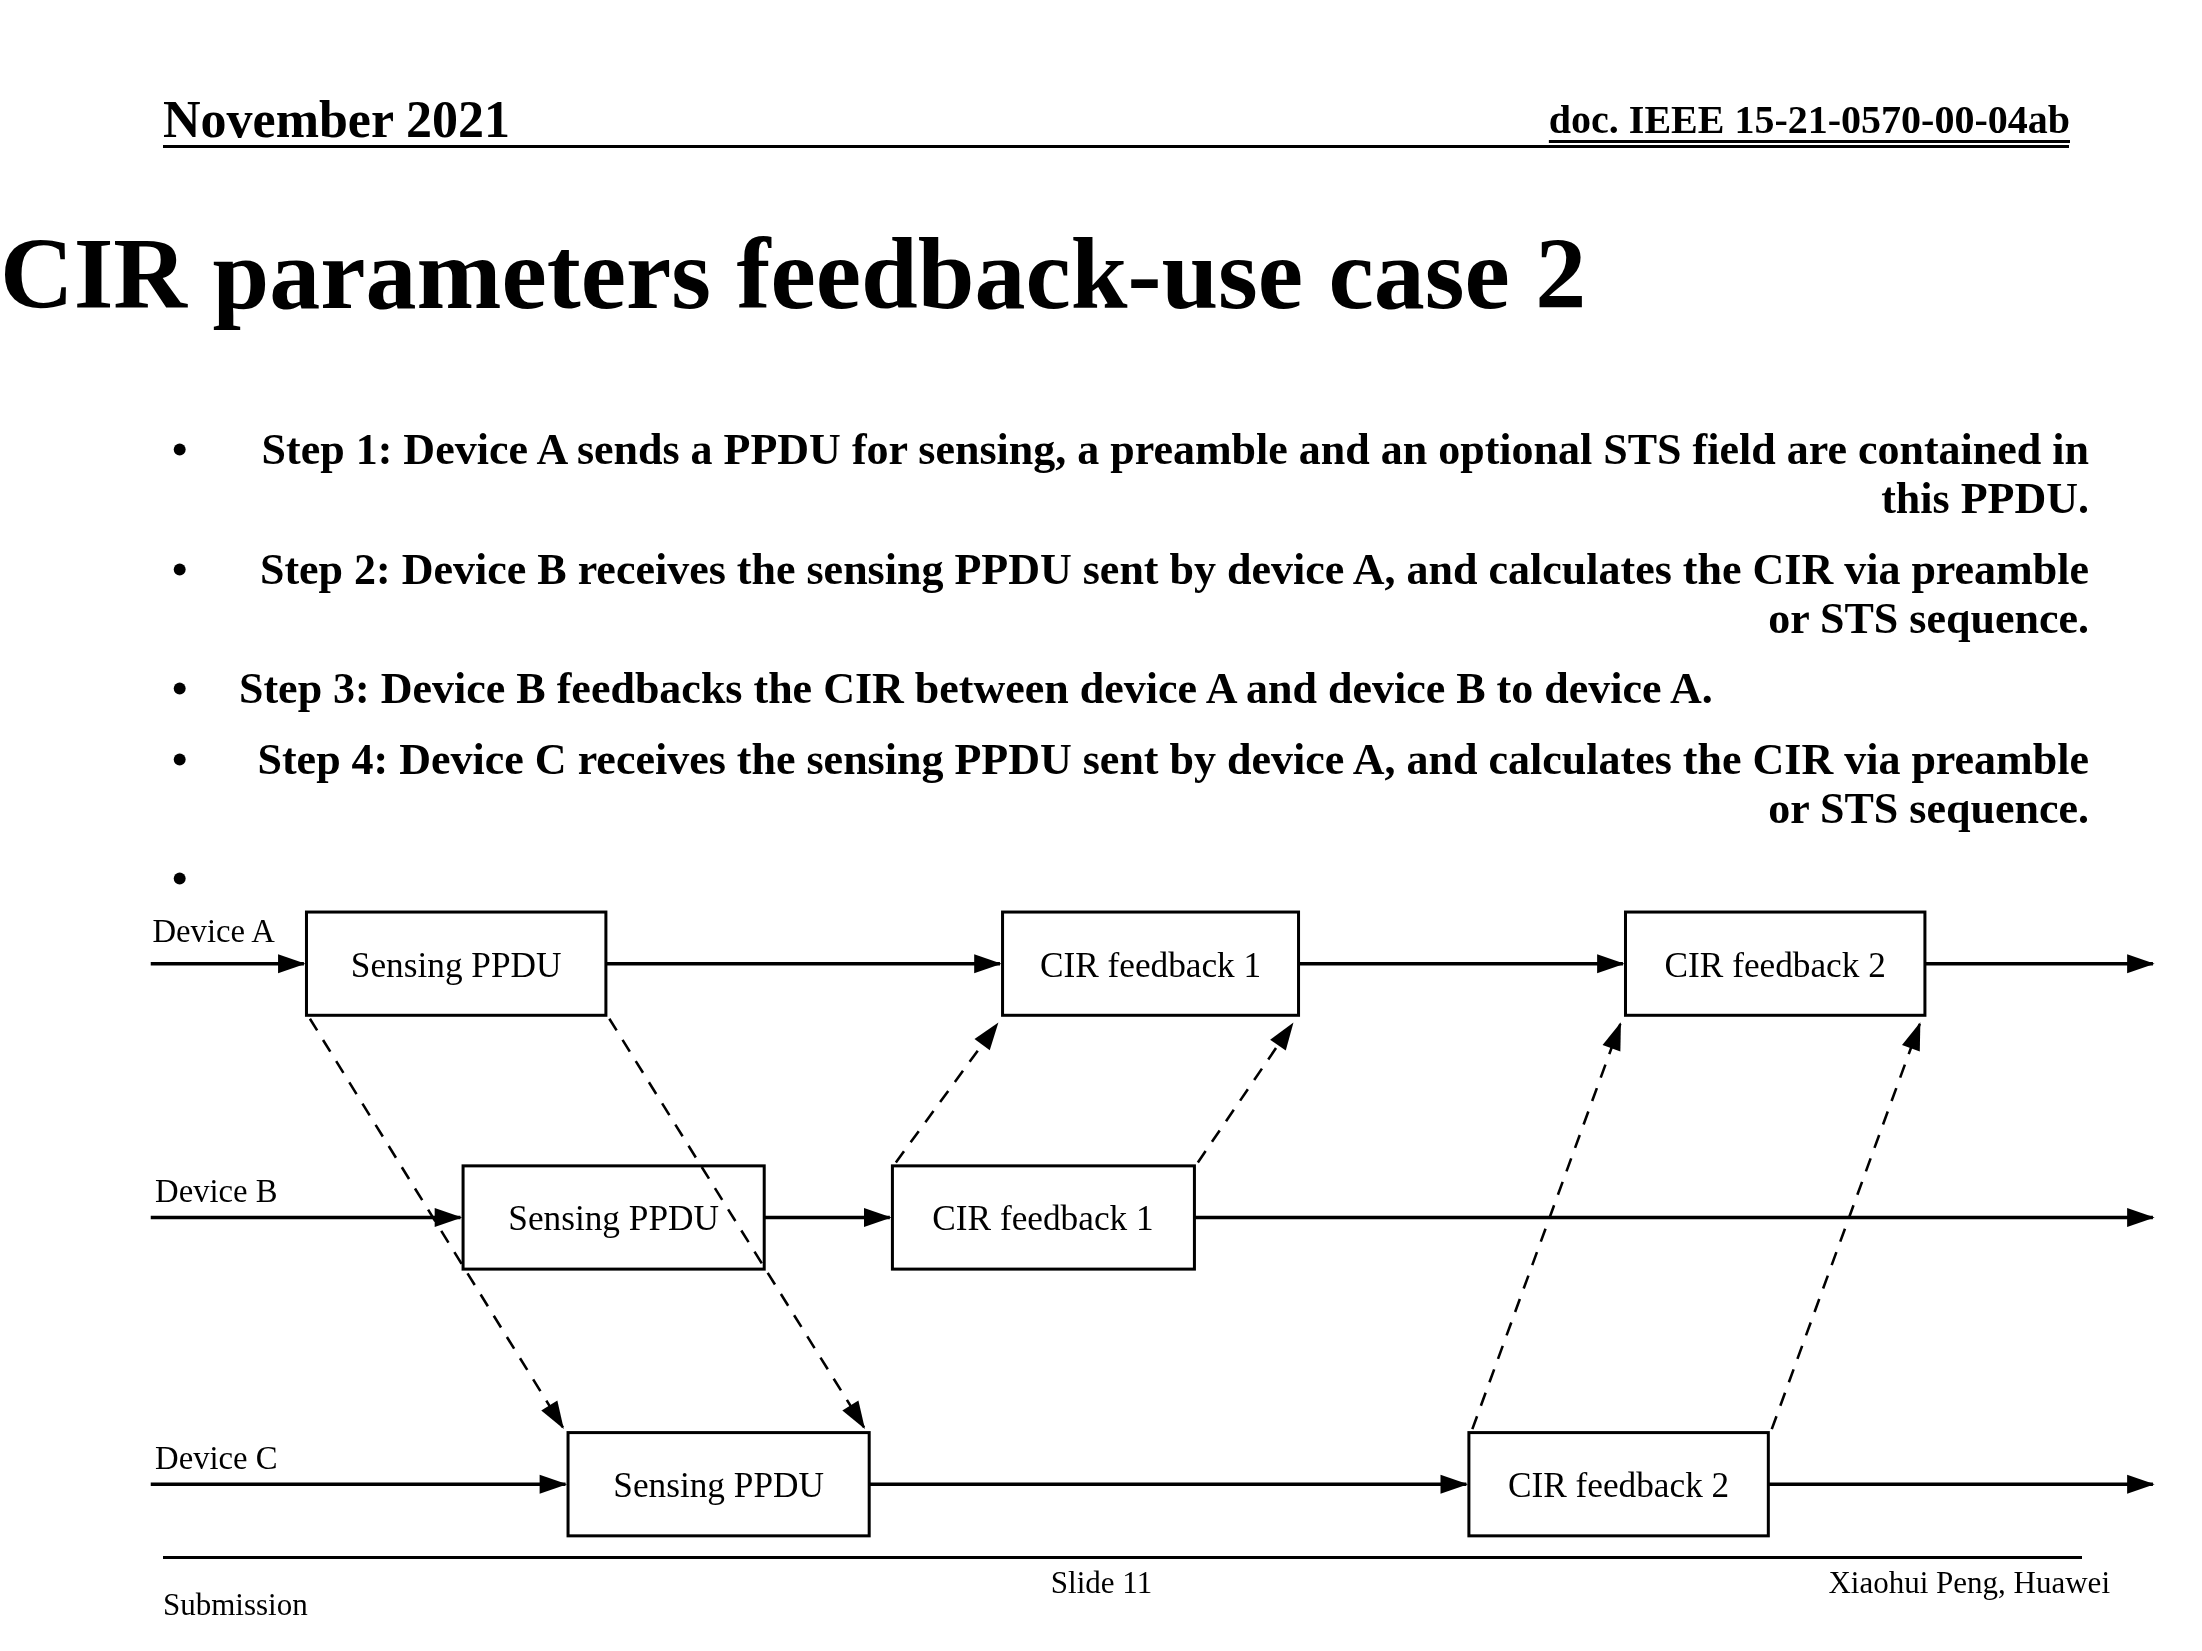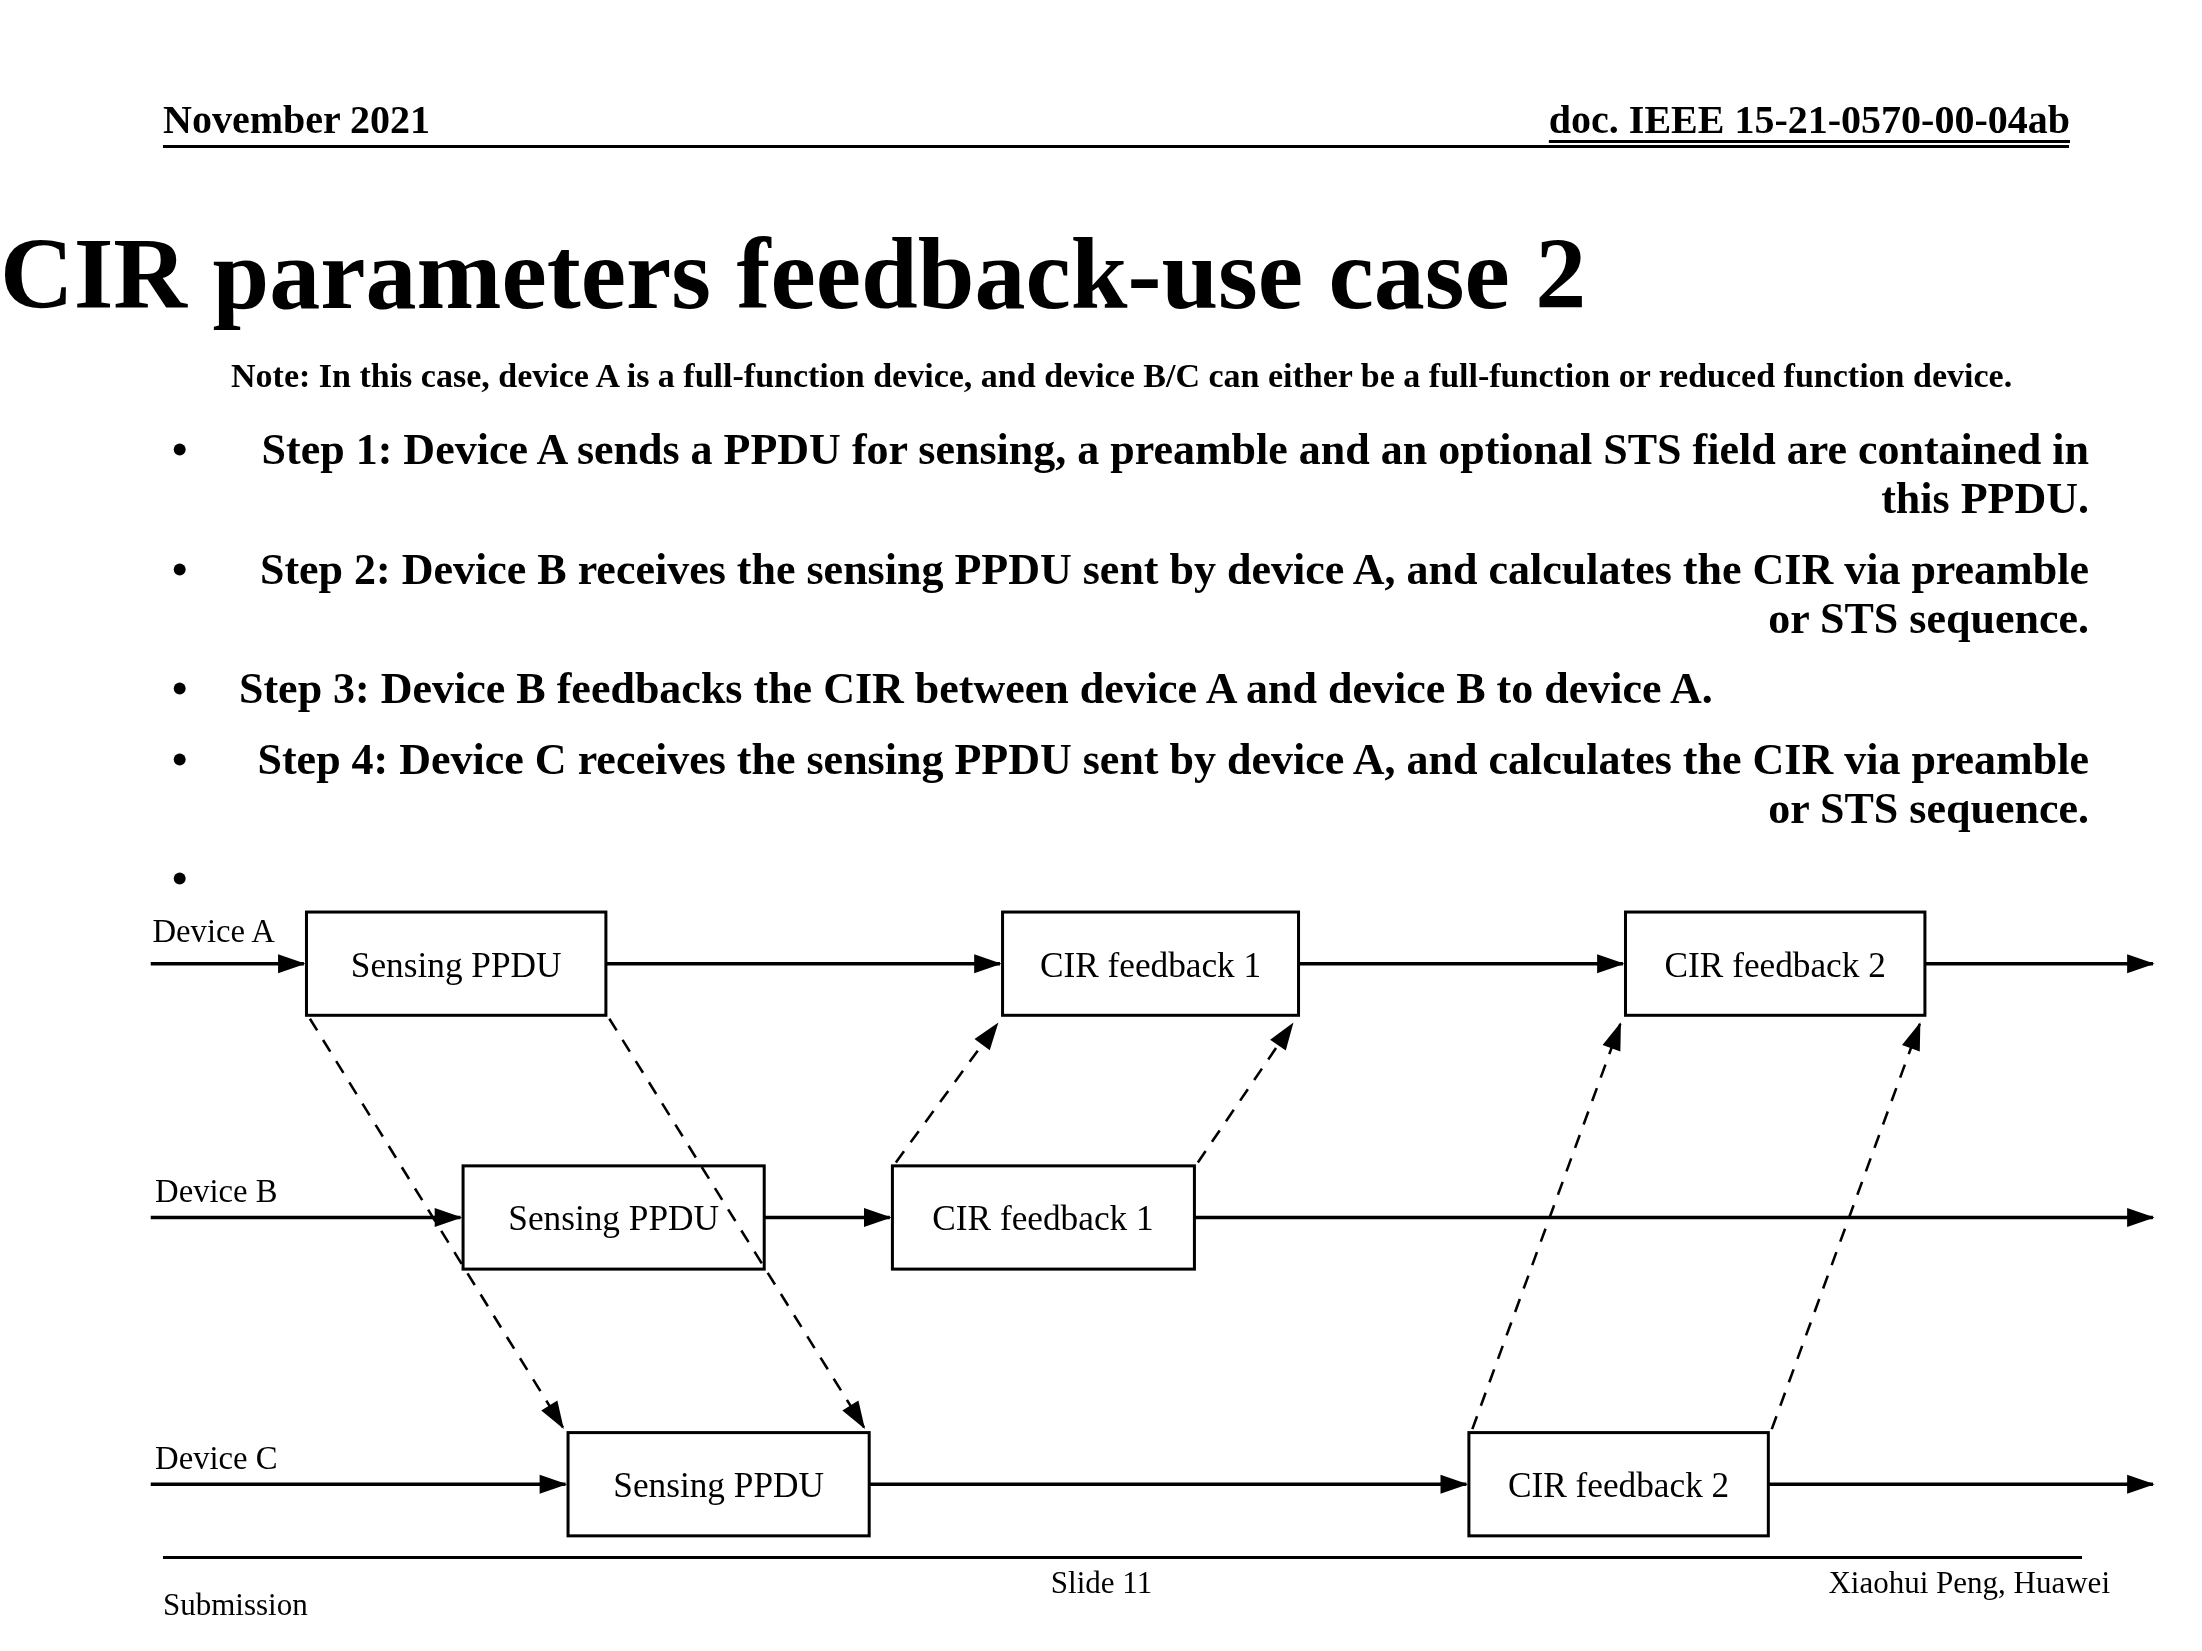--- a/index.html
+++ b/index.html
@@ -1,21 +1,21 @@
 <!DOCTYPE html>
 <html style="font-size:13.8px"><head>
 <meta charset="utf-8">
 <style>
   html,body{margin:0;padding:0;background:#ffffff;}
   body{width:2203px;height:1652px;position:relative;overflow:hidden;
        font-family:"Liberation Serif","DejaVu Serif",serif;color:#000;}
   .page{position:absolute;inset:0;background:#fff;}
 
   
-  .header-date{position:absolute;left:163px;top:98px;font-size:40px;font-weight:bold;line-height:43px;}
+  .header-date{position:absolute;left:163px;top:98px;font-size:52px;font-weight:bold;line-height:43px;}
   .header-doc{position:absolute;right:133px;top:98px;font-size:40px;font-weight:bold;line-height:43px;
               text-decoration:underline;text-decoration-thickness:2.6px;text-underline-offset:6.9px;margin-left:13px;}
   .header-rule{position:absolute;left:163px;top:145px;width:1906px;height:3.4px;background:#000;}
 
   
   .title{position:absolute;left:0;top:218px;width:2203px;text-align:left;
          font-size:102px;font-weight:bold;line-height:112px;white-space:nowrap;}
 
   
   .note{position:absolute;left:231px;top:357px;font-size:34px;font-weight:bold;line-height:38px;white-space:nowrap;}
@@ -45,21 +45,20 @@
 <body>
 
 <div class="page">
 
   <span class="header-date">November 2021</span>
   <span class="header-doc">doc. IEEE 15-21-0570-00-04ab</span>
   <div class="header-rule"></div>
 
   <div class="title">CIR parameters feedback-use case 2</div>
 
-  <div class="note">Note: In this case, device A is a full-function device, and device B/C can either be a full-function or reduced function device.</div>
 
   <ul class="steps">
     <li>
       <span class="b">•</span>
       <span class="t">Step 1: Device A sends a PPDU for sensing, a preamble and an optional STS field are contained in this PPDU.</span>
     </li>
     <li>
       <span class="b">•</span>
       <span class="t">Step 2: Device B receives the sensing PPDU sent by device A, and calculates the CIR via preamble or STS sequence.</span>
     </li>

